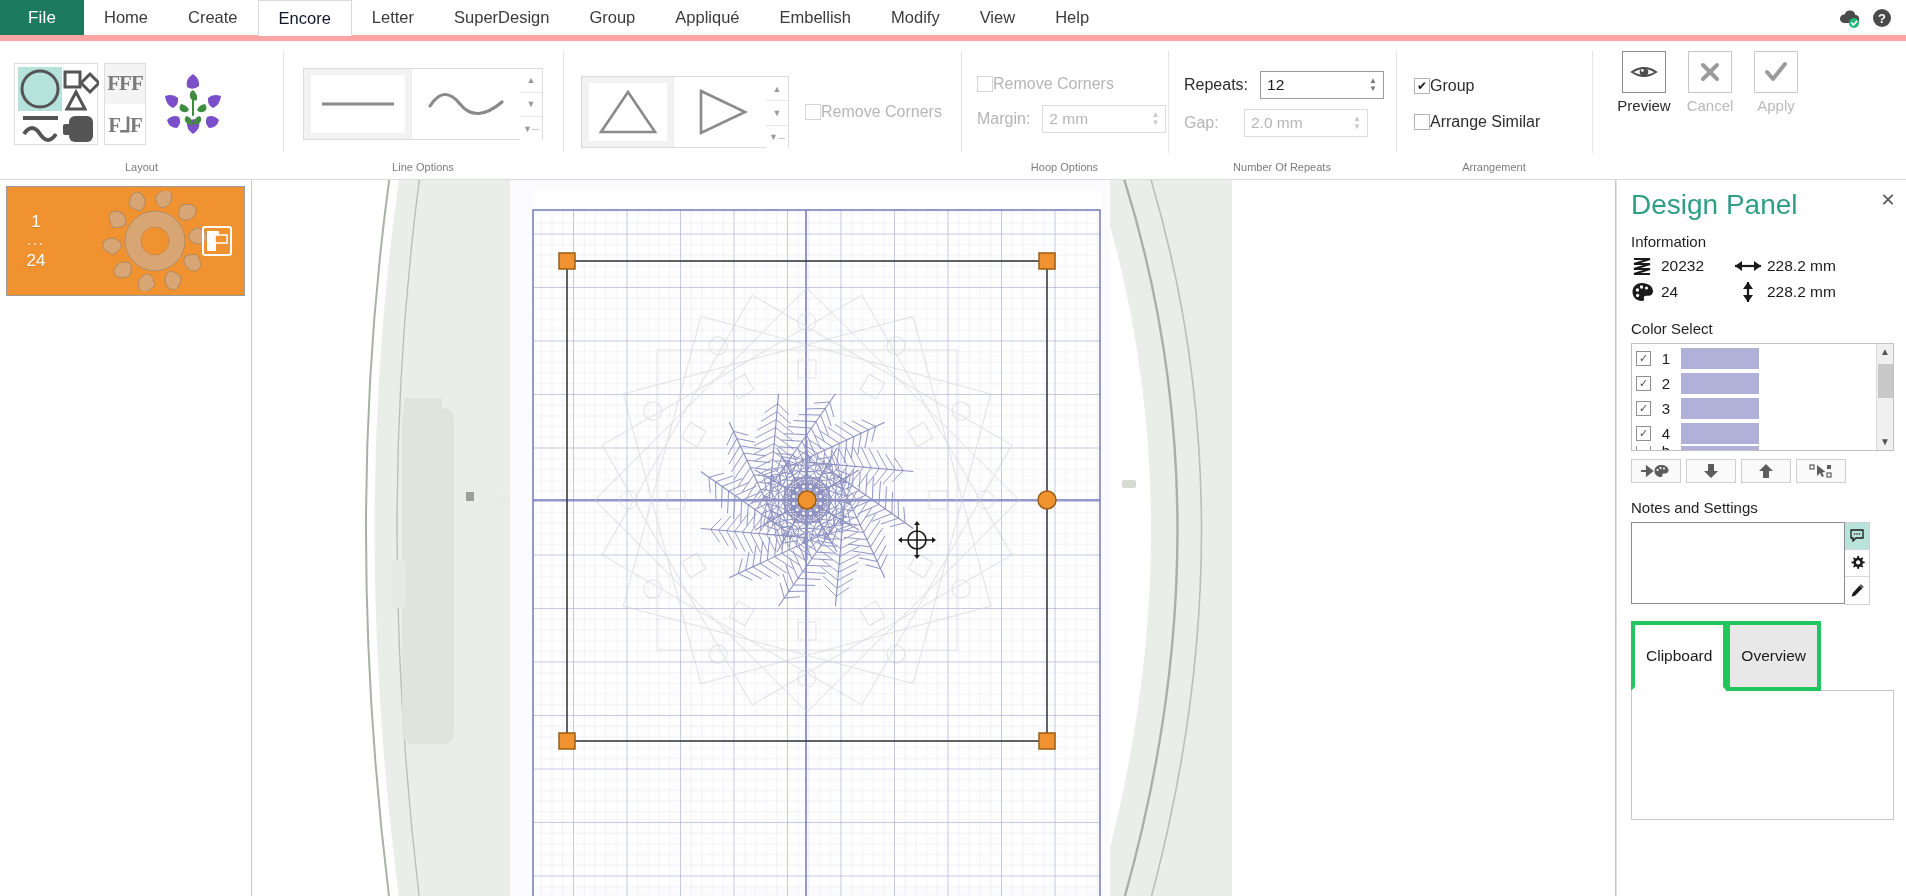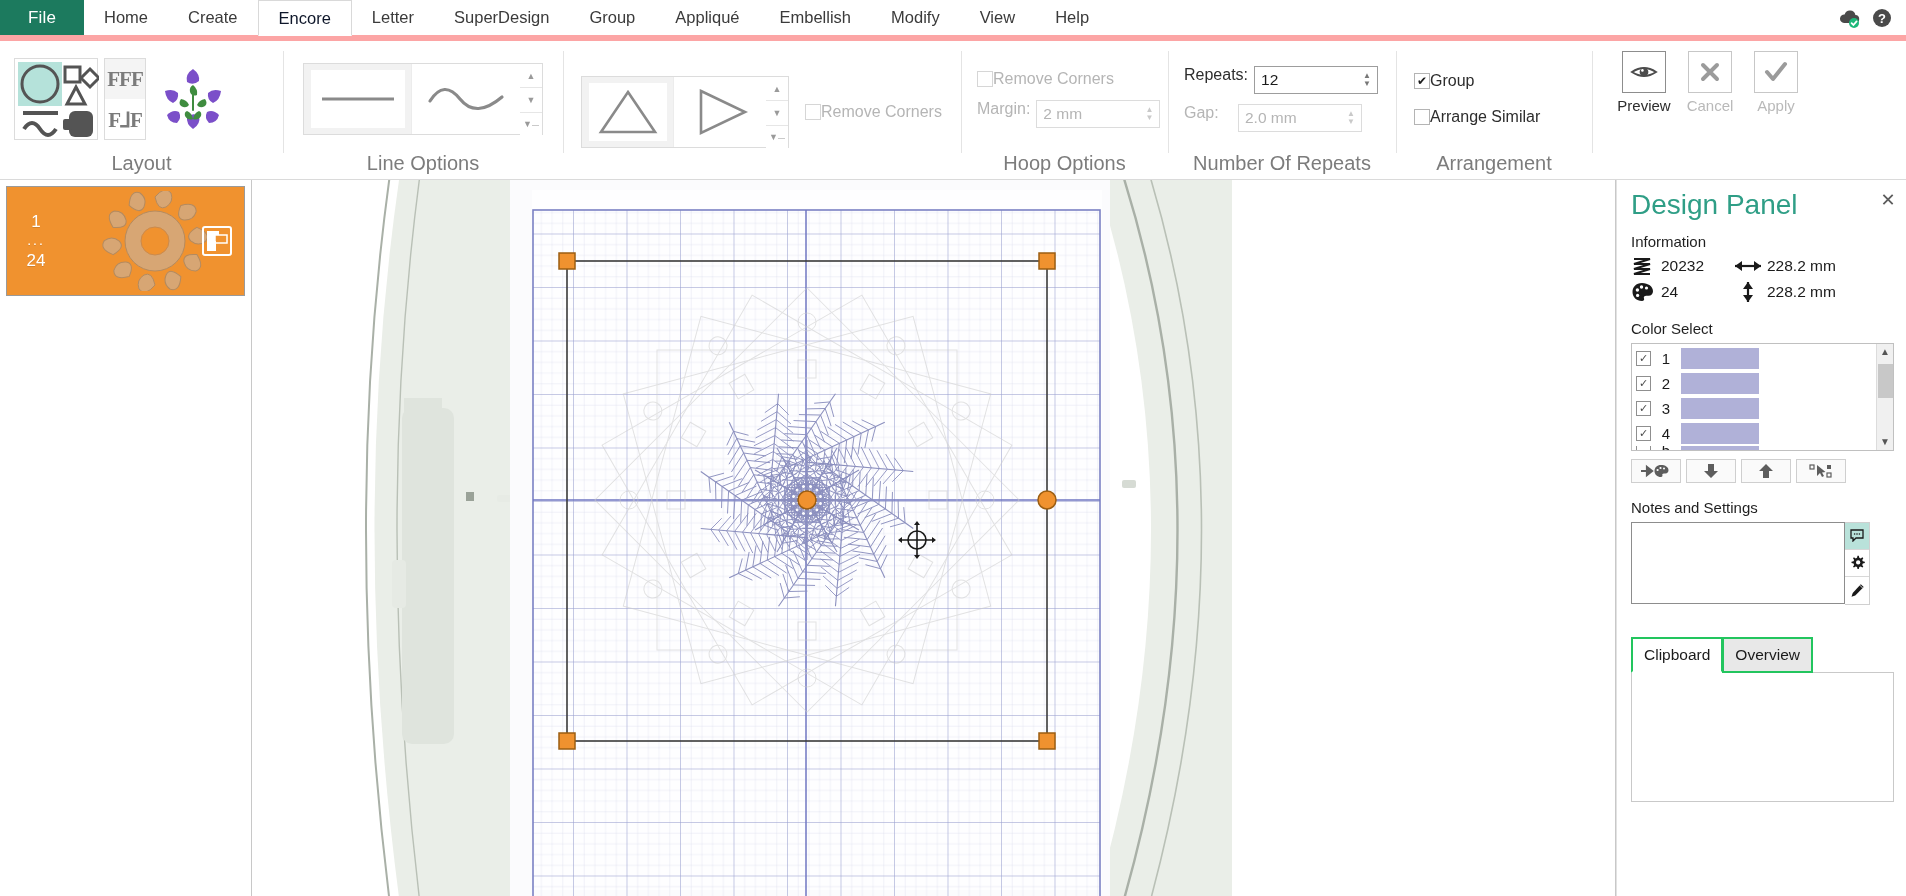--- a/index.html
+++ b/index.html
@@ -51,21 +51,21 @@
   .rgroup {
     display: flex; flex-direction: column; justify-content: space-between;
     position: relative; padding: 0;
   }
   .rgroup + .rgroup::before {
     content: ""; position: absolute; left: 0; top: 10px; bottom: 26px;
     width: 1px; background: #e4e4e4;
   }
   .rgroup-body { flex: 1; display: flex; align-items: center; padding: 4px 10px 0 10px; }
   .rgroup-label {
-    text-align: center; font-size: 20px; color: #7c7c7c;
+    text-align: center; font-size: 11px; color: #7c7c7c;
     padding-bottom: 6px; line-height: 1;
   }
 
   
   .shape-gallery {
     width: 84px; height: 82px; border: 1px solid #dcdcdc; background: #fff;
     position: relative;
   }
   .sel-sq {
     position: absolute; background: #a8ddd3; opacity: .85;
@@ -113,21 +113,21 @@
     width: 16px; height: 16px; border: 1px solid #b4b4b4; background: #fff;
     display: inline-flex; align-items: center; justify-content: center;
     font-size: 12px; color: #1b1b1b; line-height: 1;
   }
   .chk.dis { border-color: #d6d6d6; }
   .chk.on::after { content: "✔"; font-size: 12px; color: #1b1b1b; }
   .lbl-dis { color: #b5b5b5; }
   .lbl-en { color: #2d2d2d; }
 
   
-  .fieldrow { display: flex; gap: 6px; margin-bottom: 10px; }
+  .fieldrow { display: flex; align-items: center; gap: 12px; margin-bottom: 10px; }
   .fieldrow:last-child { margin-bottom: 0; }
   .flabel { font-size: 16px; width: auto; white-space: nowrap; }
   .flabel.dis { color: #b5b5b5; }
   .spinfield {
     display: flex; align-items: stretch; border: 1px solid #9d9d9d;
     background: #fff; height: 28px; width: 124px;
   }
   .spinfield.dis { border-color: #dcdcdc; }
   .spinfield input {
     flex: 1; border: none; outline: none; font-size: 15.5px; padding-left: 6px;
@@ -231,22 +231,22 @@
   .notes-wrap { display: flex; align-items: flex-start; }
   .notes-side { display: flex; flex-direction: column; border: 1px solid #d0d0d0; border-left: none; }
   .nside-btn {
     width: 24px; height: 27px; display: flex; align-items: center; justify-content: center;
     border-bottom: 1px solid #d8d8d8;
   }
   .nside-btn:last-child { border-bottom: none; }
   .nside-btn.sel { background: #b9e2da; }
   .tabstrip { display: flex; margin-top: 16px; }
   .ctab {
-    padding: 7px 11px; font-size: 15.5px; color: #1b1b1b;
-    border: 2px solid #22c55e; background: #e8e8e8; margin-right: -1px; margin-top: 16px;
+    padding: 22px 11px; font-size: 15.5px; color: #1b1b1b;
+    border: 4px solid #22c55e; background: #e8e8e8; margin-right: -1px;
   }
   .ctab.active { background: #ffffff; border-bottom-color: #ffffff; }
   .clipboard-area {
     border: 1px solid #c9c9c9; height: 130px; background: #ffffff; margin-top: -1px;
   }
   svg { display: block; }
 </style>
 </head>
 <body>
 

